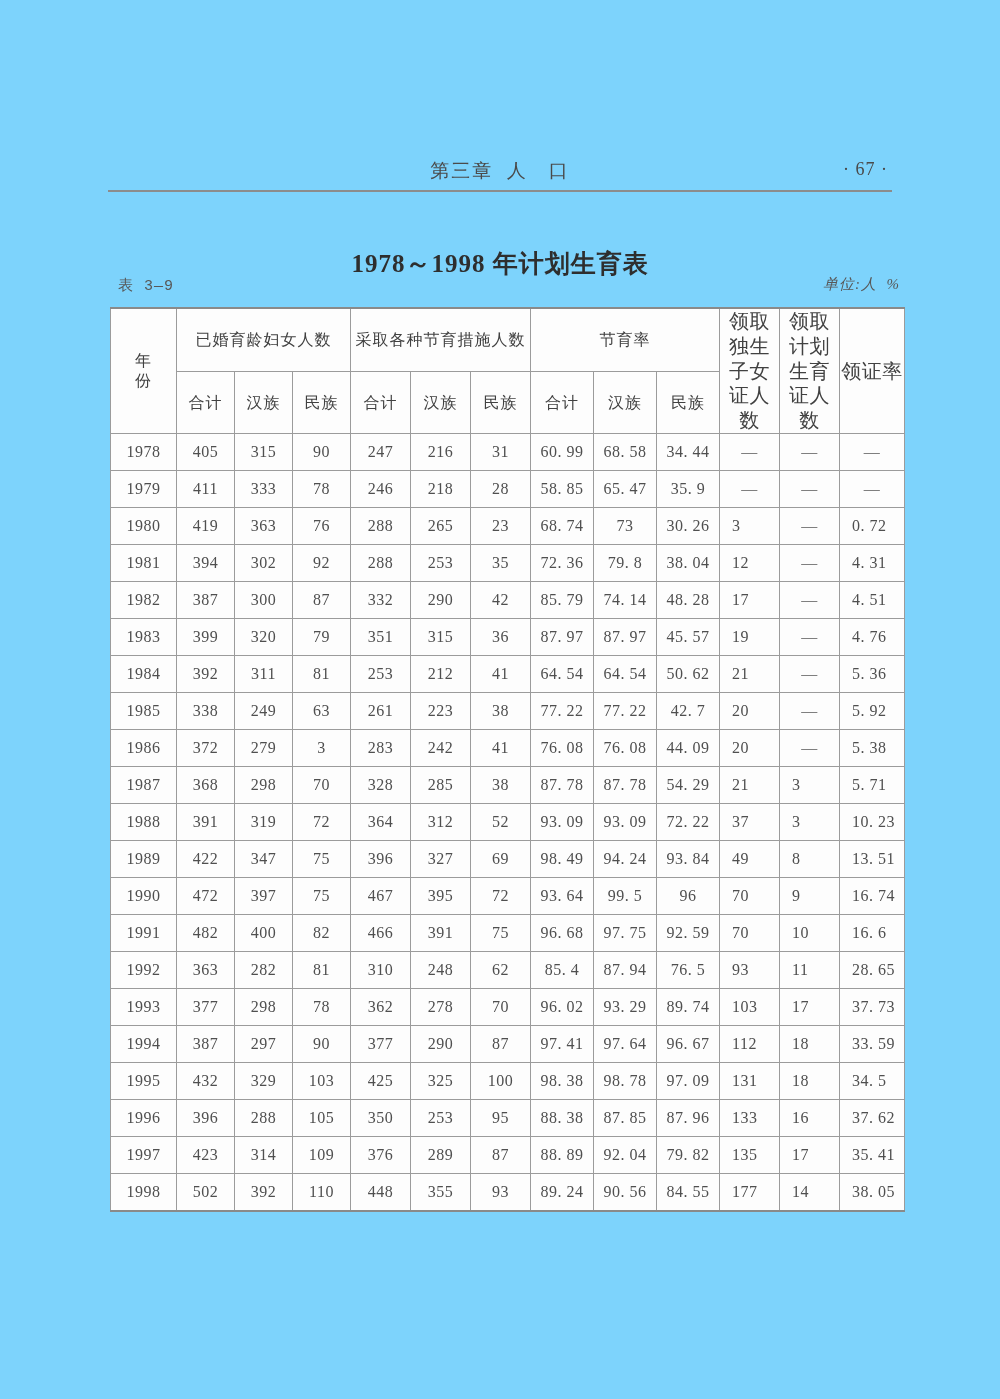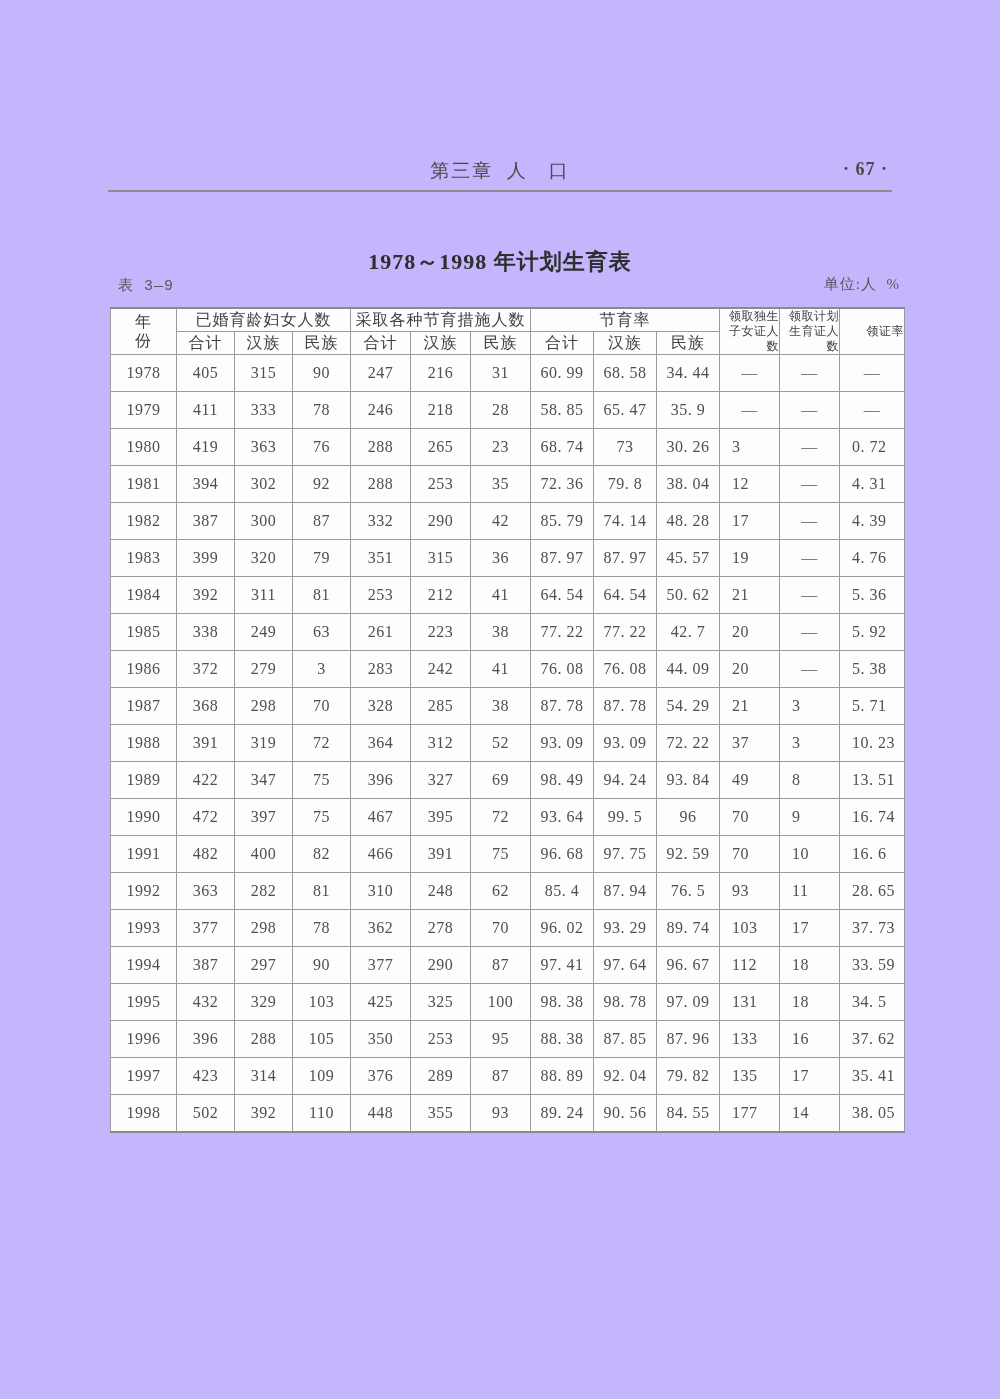--- a/index.html
+++ b/index.html
@@ -12,21 +12,21 @@
     height: 1399px;
     position: relative;
     font-family: "Liberation Serif", "DejaVu Serif", serif;
     color: #3c3c3c;
     overflow: hidden;
   }
 
   .page {
     position: absolute;
     inset: 0;
-    background: #c4b5fd;
+    background: #7dd3fc;
   }
 
   
   .running-head {
     position: absolute;
     left: 110px;
     top: 158px;
     width: 780px;
     height: 30px;
   }
@@ -42,39 +42,38 @@
     white-space: pre;
   }
   .page-number {
     position: absolute;
     right: 2px;
     top: 1px;
     font-size: 18px;
     color: #4a4a4a;
     letter-spacing: 1px;
     white-space: pre;
-    font-weight: bold;
   }
   .head-rule {
     position: absolute;
     left: 108px;
     top: 190px;
     width: 784px;
     height: 0;
     border-top: 2px solid #8c8c8c;
   }
 
   
   .table-title {
     position: absolute;
     left: 0;
     right: 0;
     top: 247px;
     text-align: center;
-    font-size: 22px;
+    font-size: 25px;
     font-weight: bold;
     color: #2e2e2e;
     letter-spacing: 1px;
     white-space: pre;
   }
   .table-number {
     position: absolute;
     left: 118px;
     top: 276px;
     font-size: 15px;
@@ -84,20 +83,21 @@
     font-family: Liberation Mono, monospace;
   }
   .table-unit {
     position: absolute;
     right: 100px;
     top: 275px;
     font-size: 15px;
     color: #585858;
     letter-spacing: 1px;
     white-space: pre;
+    font-style: italic;
   }
 
   
   .stat-table {
     position: absolute;
     left: 110px;
     top: 307px;
     width: 790px;
     border-collapse: collapse;
     table-layout: fixed;
@@ -118,24 +118,23 @@
     font-size: 16px;
     color: #414141;
     line-height: 1.22;
     letter-spacing: 1px;
   }
   .stat-table thead td.hdr-year {
     letter-spacing: 5px;
     padding-left: 4px;
   }
   .stat-table thead td.hdr-stack {
-    font-size: 12px;
+    font-size: 20px;
     line-height: 1.24;
     letter-spacing: 0.5px;
-    text-align: right;
   }
   .stat-table tbody td {
     height: 36px;
     font-size: 16px;
     color: #4f4f4f;
   }
   .stat-table tbody td.num-left {
     text-align: left;
     padding-left: 12px;
   }
@@ -277,21 +276,21 @@
           <td>300</td>
           <td>87</td>
           <td>332</td>
           <td>290</td>
           <td>42</td>
           <td>85. 79</td>
           <td>74. 14</td>
           <td>48. 28</td>
           <td class="num-left">17</td>
           <td class="dash">—</td>
-          <td class="num-left">4. 39</td>
+          <td class="num-left">4. 51</td>
         </tr>
         <tr>
           <td>1983</td>
           <td>399</td>
           <td>320</td>
           <td>79</td>
           <td>351</td>
           <td>315</td>
           <td>36</td>
           <td>87. 97</td>

